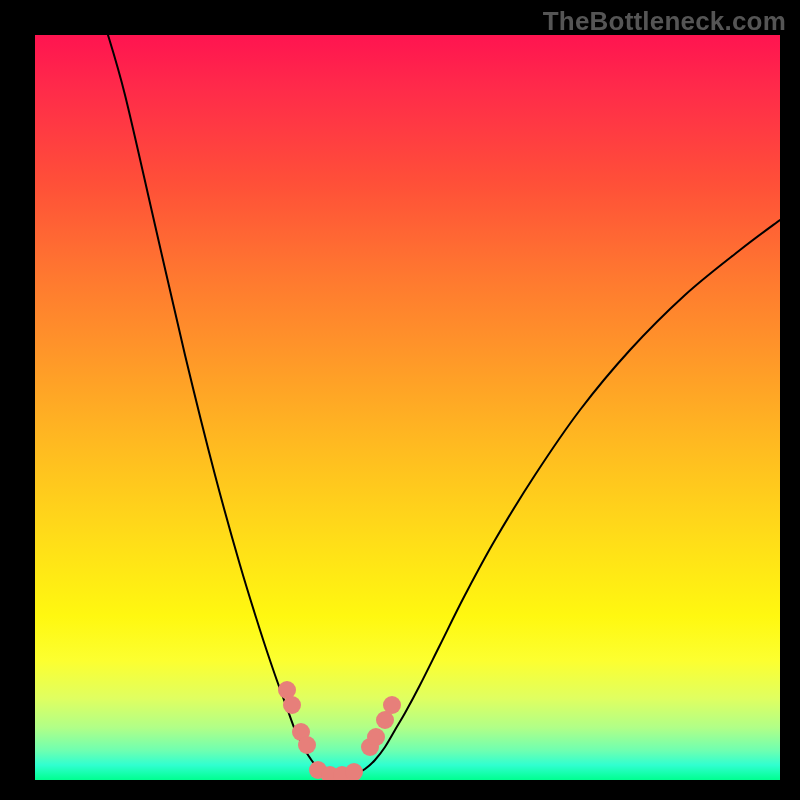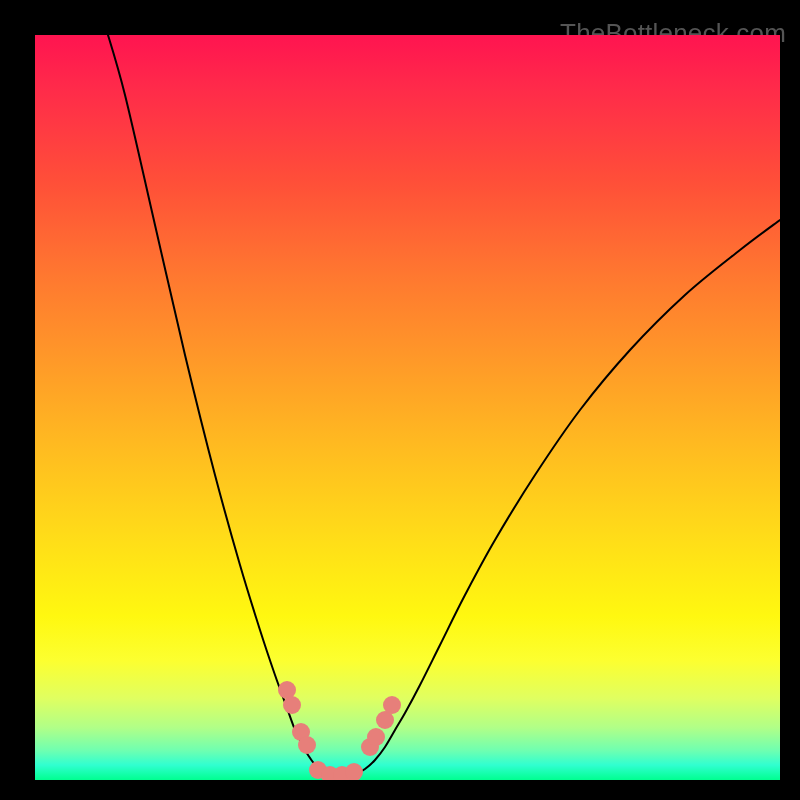--- a/index.html
+++ b/index.html
@@ -45,26 +45,26 @@
       #fcff30 84%,
       #e0ff60 89%,
       #b0ff88 93%,
       #70ffb0 96%,
       #30ffd0 98%,
       #00ff90 100%
     );
   }
   .attribution {
     position: absolute;
-    top: 18px;
+    top: 6px;
     right: 14px;
     color: #555;
     font-size: 26px;
     letter-spacing: 0.2px;
-    font-weight: 400;
+    font-weight: 700;
   }
   svg.curves {
     position: absolute;
     left: 0;
     top: 0;
     width: 100%;
     height: 100%;
   }
   .curve {
     fill: none;

